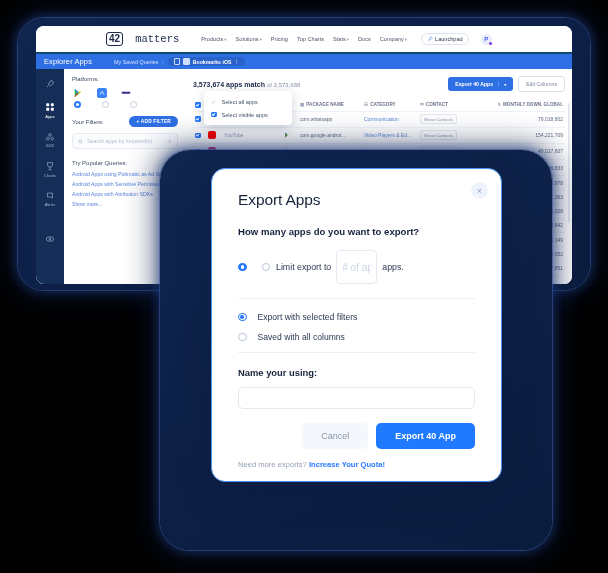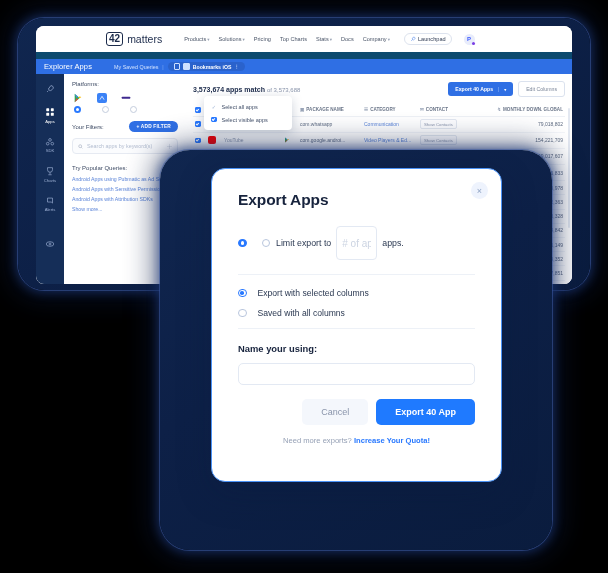--- a/index.html
+++ b/index.html
@@ -14,25 +14,25 @@
                     0 0 26px 10px rgba(15,30,70,.45);}
   #frame-back{left:18px;top:18px;width:572px;height:272px;}
   #frame-front{left:160px;top:150px;width:392px;height:400px;border-radius:30px;}
 
   
   #app-window{position:absolute;left:36px;top:26px;width:536px;height:258px;
               border-radius:8px;overflow:hidden;background:#fff;}
 
   
   .topnav{height:26px;background:#fff;display:flex;align-items:center;
-          padding:0 8px;border-bottom:7px solid #0c4a6e;}
+          padding:0 8px;border-bottom:2px solid #0c4a6e;}
   .logo{display:flex;align-items:center;margin-left:62px;}
   .logo-badge{border:1.2px solid #1b2a4a;border-radius:3px;padding:0 2px;
               font-size:10px;font-weight:700;color:#1b2a4a;line-height:12px;}
-  .logo-word{font-size:10.5px;color:#1b2a4a;font-weight:400;margin-left:4px;}
+  .logo-word{font-size:10.5px;color:#1b2a4a;font-weight:400;margin-left:12px;font-family:Liberation Mono, monospace;}
   .topnav-items{display:flex;align-items:center;gap:9px;margin-left:22px;}
   .topnav-item{font-size:5.6px;color:#4a5568;white-space:nowrap;}
   .caret{font-size:4.5px;color:#98a2b3;margin-left:1px;}
   .launchpad{display:flex;align-items:center;gap:2px;border:.6px solid #dde3ee;
              border-radius:8px;padding:2px 5px;margin-left:14px;}
   .launchpad span{font-size:5.6px;color:#2e3a52;}
   .avatar{width:11px;height:11px;border-radius:50%;background:#e8ecfb;color:#3d5afe;
           font-size:6px;font-weight:700;display:flex;align-items:center;
           justify-content:center;margin-left:12px;position:relative;}
   .avatar:after{content:"";position:absolute;right:0;bottom:0;width:3px;height:3px;
@@ -132,21 +132,21 @@
   .dd-tick{width:5.5px;flex:none;color:#9fb4d6;font-size:5px;text-align:center;}
 
   
   #modal{position:absolute;left:211px;top:168px;width:291px;height:314px;
          background:#fff;border-radius:14px;border:1px solid #4b93f7;
          box-shadow:0 12px 34px rgba(10,25,60,.30);box-sizing:border-box;
          padding:22px 26px 0 26px;}
   .m-close{position:absolute;right:13px;top:13px;width:17px;height:17px;
            border-radius:50%;background:#eef3fd;color:#8fa3c4;font-size:9px;
            display:flex;align-items:center;justify-content:center;cursor:pointer;}
-  .m-title{font-size:15.5px;color:#17233d;font-weight:700;margin:0 0 17px 0;
+  .m-title{font-size:15.5px;color:#17233d;font-weight:400;margin:0 0 17px 0;
            letter-spacing:-.1px;}
   .m-q{font-size:9.6px;color:#17233d;font-weight:700;margin-bottom:13px;}
   .opt-row{display:flex;align-items:center;gap:0;margin-bottom:14px;}
   .radio{width:8.5px;height:8.5px;border-radius:50%;border:1.3px solid #b9c6dd;
          box-sizing:border-box;flex:none;background:#fff;position:relative;}
   .radio.on{border:1.3px solid #2979ff;background:#2979ff;}
   .radio.on:after{content:"";position:absolute;left:1.6px;top:1.6px;width:3.3px;
                   height:3.3px;border-radius:50%;background:#fff;}
   .radio.on.ring{background:#fff;}
   .radio.on.ring:after{left:1.4px;top:1.4px;width:3.6px;height:3.6px;background:#2979ff;}
@@ -166,21 +166,21 @@
   .rem-box{width:9px;height:9px;border:1px solid #dde4ef;border-radius:2px;
            background:#f8fafd;flex:none;}
   .rem-t{font-size:8.2px;color:#2b3952;}
   .m-actions{display:flex;justify-content:flex-end;gap:8px;margin-top:14px;}
   .btn-cancel{background:#f4f7fc;border:none;border-radius:5px;color:#8a95ab;
               font-size:9px;padding:8px 19px;font-family:"Liberation Sans",sans-serif;
               cursor:pointer;}
   .btn-exp{background:#1f7aff;border:none;border-radius:5px;color:#fff;font-size:9px;
            font-weight:700;padding:8px 19px;font-family:"Liberation Sans",sans-serif;
            cursor:pointer;}
-  .m-foot{text-align:center;margin-top:11px;font-size:7.6px;color:#95a0b5;}
+  .m-foot{text-align:left;margin-top:11px;font-size:7.6px;color:#95a0b5;}
   .m-foot a{color:#2979ff;font-weight:700;text-decoration:none;}
 </style>
 </head>
 <body>
 
 <div class="frame" id="frame-back"></div>
 
 <div id="app-window">
 
   <div class="topnav">
@@ -589,34 +589,35 @@
       </div>
     </div>
   </div>
 </div>
 
 <div class="frame" id="frame-front"></div>
 
 <div id="modal">
   <div class="m-close">×</div>
   <div class="m-title">Export Apps</div>
+  <div class="m-q">How many apps do you want to export?</div>
 
   <div class="opt-row">
     <span class="radio on"></span>
     <span class="radio" style="margin-left:15px"></span>
     <span class="opt-label">Limit export to</span>
     <input class="num-input" placeholder="# of apps" style="">
     <span class="opt-label" style="margin-left:0">apps.</span>
   </div>
 
   <div class="m-div"></div>
 
   <div class="col-row">
     <span class="radio on ring"></span>
-    <span class="opt-label">Export with selected columns</span>
+    <span class="opt-label">Export with selected filters</span>
   </div>
   <div class="col-row">
     <span class="radio"></span>
     <span class="opt-label">Saved with all columns</span>
   </div>
 
   <div class="m-div" style="margin-top:9px"></div>
 
   <div class="m-name-t">Name your using:</div>
   <input class="m-input" value="" style="">

